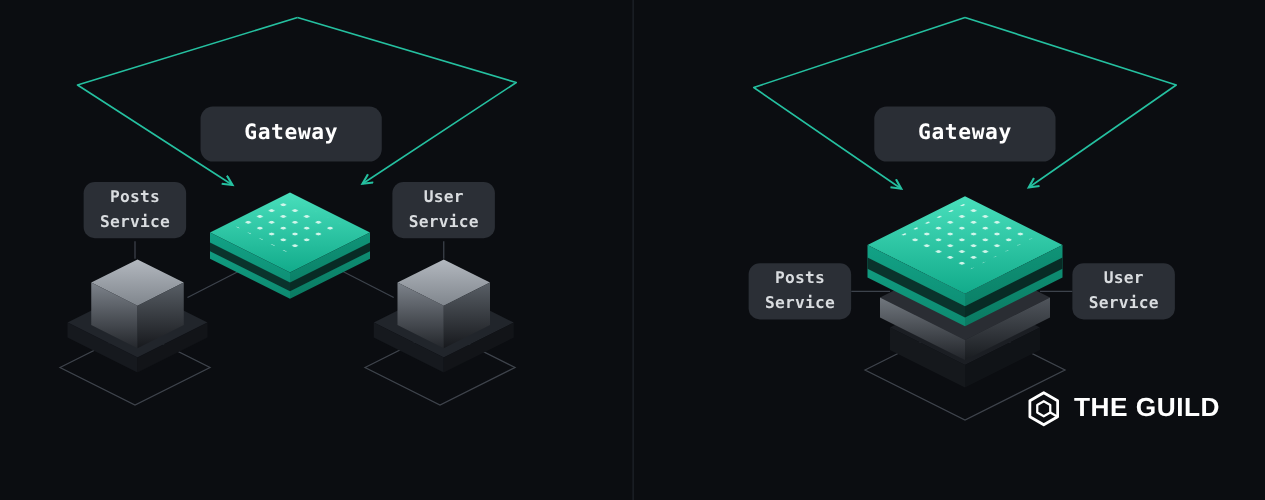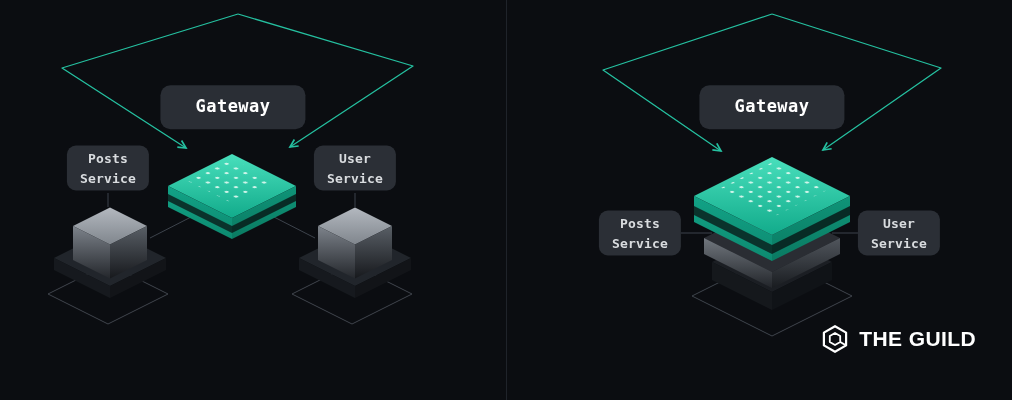--- a/index.html
+++ b/index.html
@@ -15,21 +15,21 @@
     position:absolute; transform:translate(-50%,-50%);
     background:#2b2f36; color:#d9dcdf;
     border-radius:9px; padding:3px 13px;
     font-size:13px; font-weight:bold; line-height:1.5;
     text-align:center; white-space:pre-line; letter-spacing:0.2px;
   }
   .label.gateway {
     font-size:17px; color:#ffffff; padding:9px 35px;
     border-radius:10px; background:#2a2e35; letter-spacing:0.5px;
   }
-  .logo { position:absolute; right:36px; top:324px; display:flex; align-items:center; gap:9px; }
+  .logo { position:absolute; right:36px; top:312px; display:flex; align-items:center; gap:9px; }
   .logo-text {
     font-family:"Liberation Sans", sans-serif;
     font-weight:800; font-size:21px; color:#ffffff; letter-spacing:0.4px;
   }
 </style>
 </head>
 <body>
 
 <div class="canvas">
 

